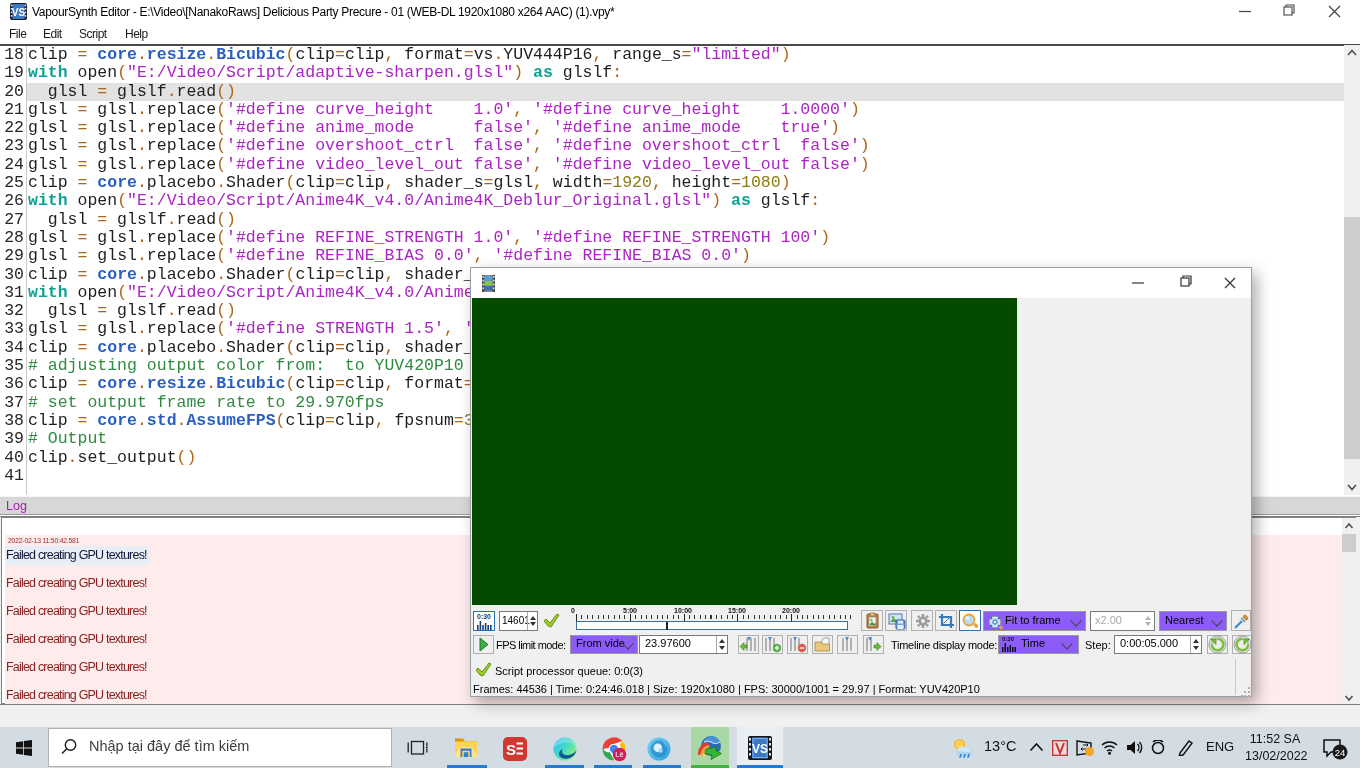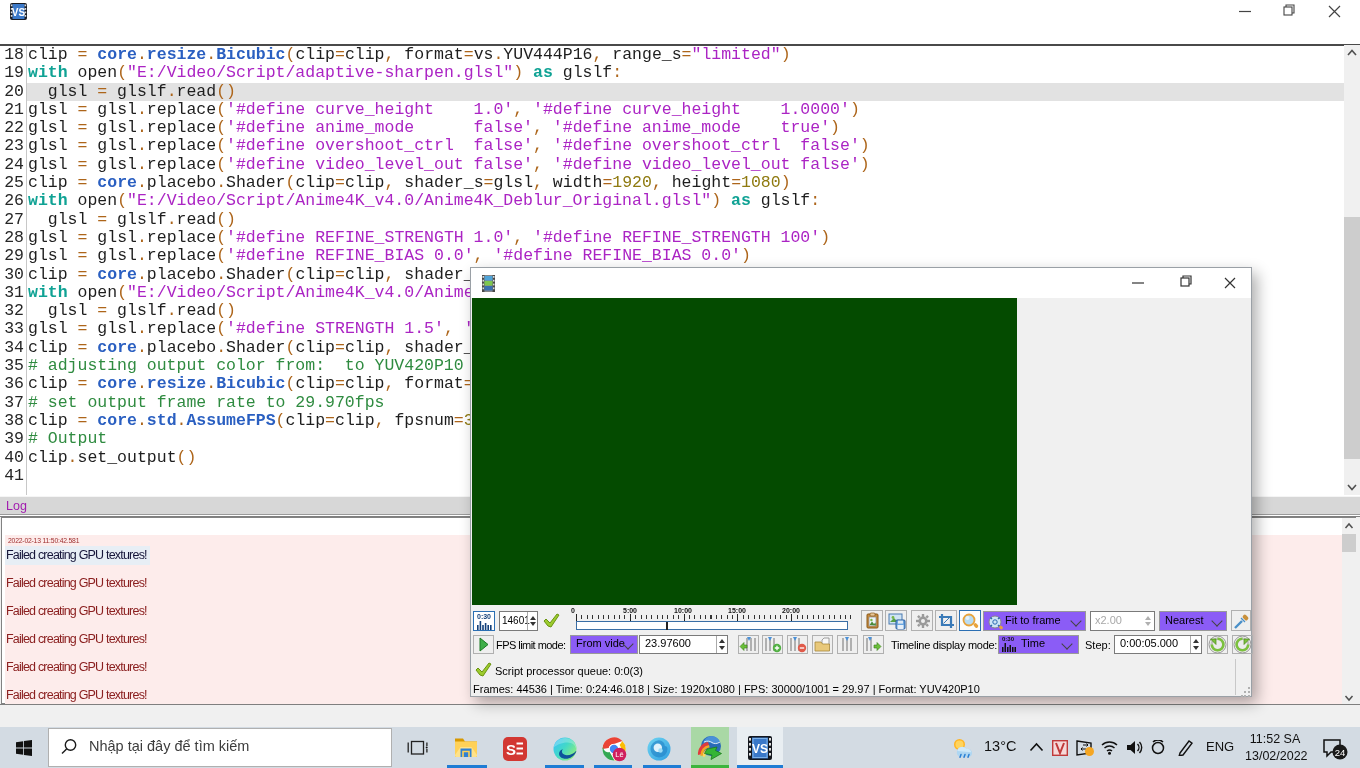--- a/index.html
+++ b/index.html
@@ -110,26 +110,33 @@
     <rect x="0.8" y="1.5" width="1.6" height="1.8" fill="#ddd"></rect>
       <rect x="0.8" y="5" width="1.6" height="1.8" fill="#ddd"></rect>
       <rect x="0.8" y="8.5" width="1.6" height="1.8" fill="#ddd"></rect>
       <rect x="0.8" y="12" width="1.6" height="1.8" fill="#ddd"></rect>
     <rect x="14.6" y="1.5" width="1.6" height="1.8" fill="#ddd"></rect>
       <rect x="14.6" y="5" width="1.6" height="1.8" fill="#ddd"></rect>
       <rect x="14.6" y="8.5" width="1.6" height="1.8" fill="#ddd"></rect>
       <rect x="14.6" y="12" width="1.6" height="1.8" fill="#ddd"></rect>
     <text x="8.5" y="12.5" font-family="Liberation Sans" font-size="10" font-weight="bold" fill="#fff" text-anchor="middle">VS</text>
   </svg>
+  <div class="abs" id="title-text">VapourSynth Editor - E:\Video\[NanakoRaws] Delicious Party Precure - 01 (WEB-DL 1920x1080 x264 AAC) (1).vpy*</div>
   <svg class="abs" style="left:1237px; top:0;" width="110" height="23">
     <line x1="2" y1="11.5" x2="14" y2="11.5" stroke="#444" stroke-width="1.2"></line>
     <rect x="47" y="7" width="8" height="8" fill="none" stroke="#444" stroke-width="1.1"></rect>
     <path d="M49 7 v-2 h8 v8 h-2" fill="none" stroke="#444" stroke-width="1.1"></path>
     <path d="M92 6 L103 17 M103 6 L92 17" stroke="#444" stroke-width="1.2"></path>
   </svg>
+  <div class="abs" id="menubar">
+    <span class="menu-item" style="left:9px;">File</span>
+    <span class="menu-item" style="left:43px;">Edit</span>
+    <span class="menu-item" style="left:79px;">Script</span>
+    <span class="menu-item" style="left:125px;">Help</span>
+  </div>
   <div class="abs" id="menuline"></div>
 
   <div class="abs" id="editor"></div>
   <div class="hl" style="top:82.6px;"></div>
   <div class="abs" id="lnsep"></div>
   <pre class="lnum">18
 19
 20
 21
 22

